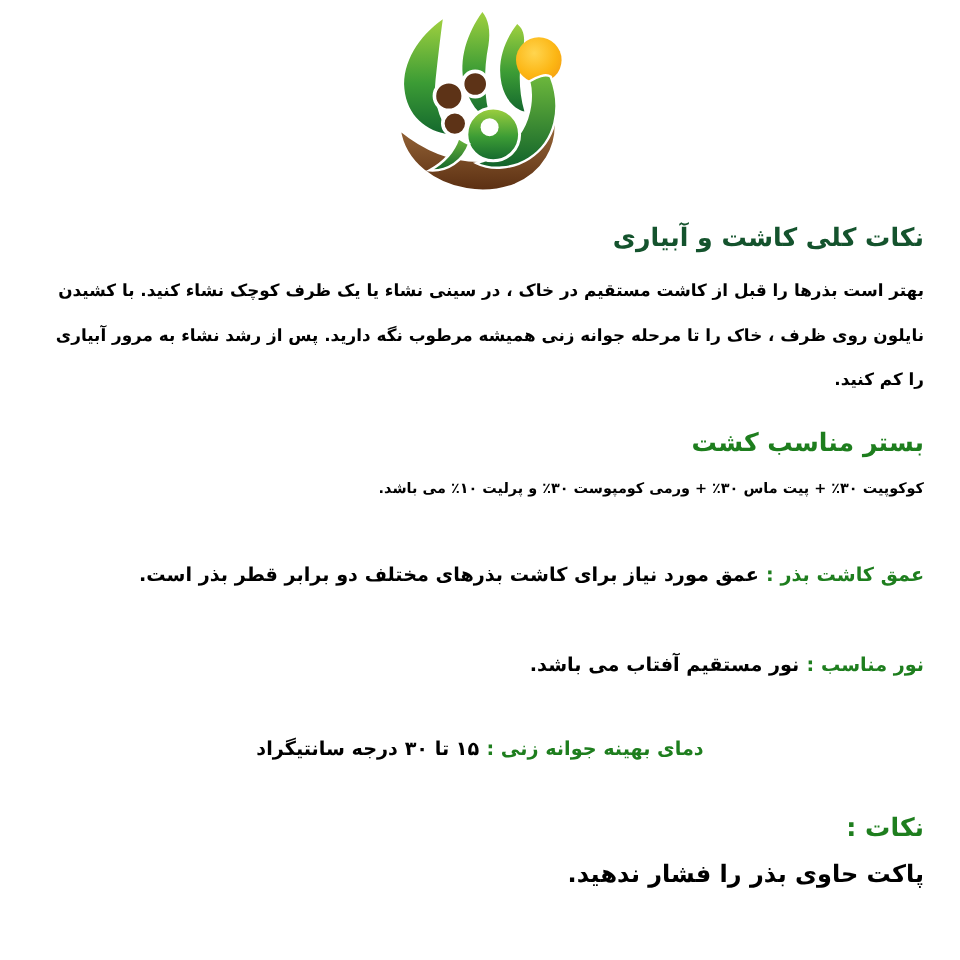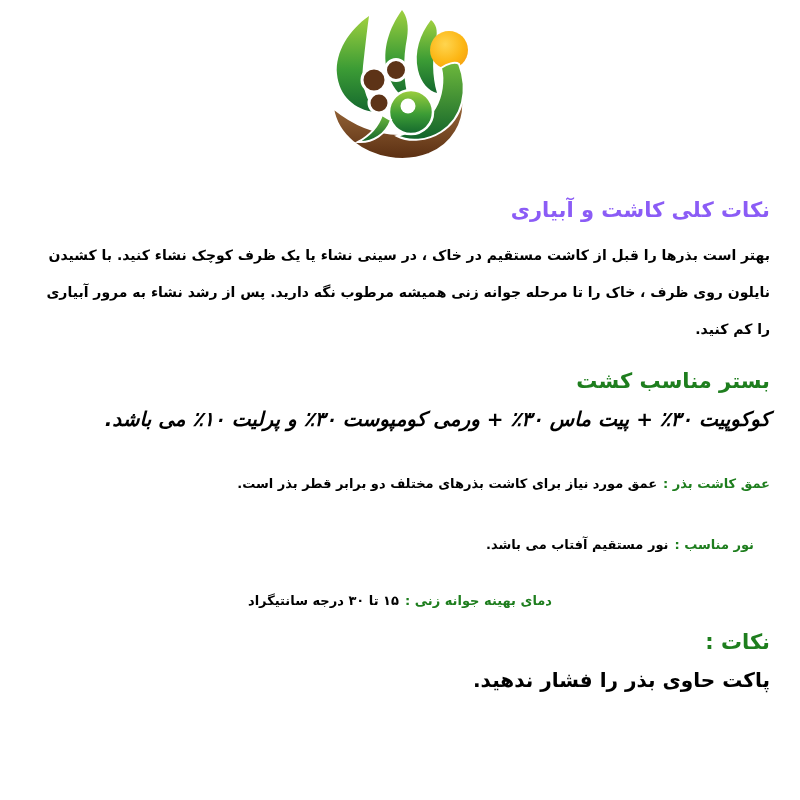--- a/index.html
+++ b/index.html
@@ -19,50 +19,49 @@
     margin: 6px auto 0 auto;
   }
   .content {
     direction: rtl;
     text-align: right;
     padding: 0 30px;
     color: #000;
     font-weight: bold;
   }
   .h-green {
-    color: #8b5cf6;
+    color: #14532d;
     font-size: 21px;
     line-height: 26px;
-    margin: 32px 0 0 0;
+    margin: 20px 0 0 0;
     font-weight: bold;
   }
   .h2-green {
     color: #1e7e1e;
     font-size: 21px;
     line-height: 26px;
     margin: 20px 0 0 0;
     font-weight: bold;
   }
   .para {
     font-size: 14px;
     line-height: 37px;
     margin: 14px 0 0 0;
   }
   .oneline {
-    font-size: 20px;
+    font-size: 12px;
     line-height: 31px;
     margin: 10px 0 0 0;
-    font-style: italic;
   }
-  .kv { font-size: 13px; line-height: 26px; }
+  .kv { font-size: 16px; line-height: 40px; }
   .kv .label { color: #1e7e1e; margin-inline-end: 6px; }
   .kv-depth { margin: 36px 0 0 0; }
-  .kv-light { margin: 35px 16px 0 0; }
+  .kv-light { margin: 35px 0 0 0; }
   .kv-temp  { margin: 30px 0 0 0; text-align: center; }
-  .notes-heading { margin-top: 15px; }
+  .notes-heading { margin-top: 33px; }
   .note-line {
     font-size: 20px;
     line-height: 35px;
     margin: 0;
   }
   .notes-block { margin-top: 8px; }
 </style>
 </head>
 <body>
 

